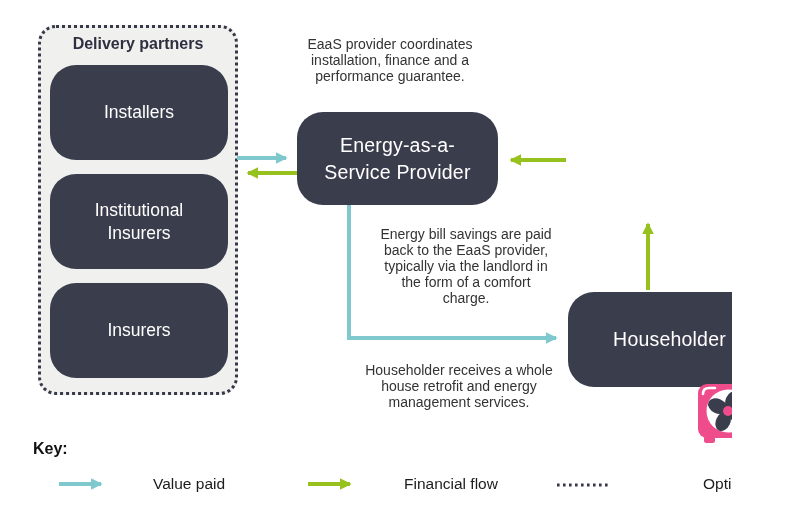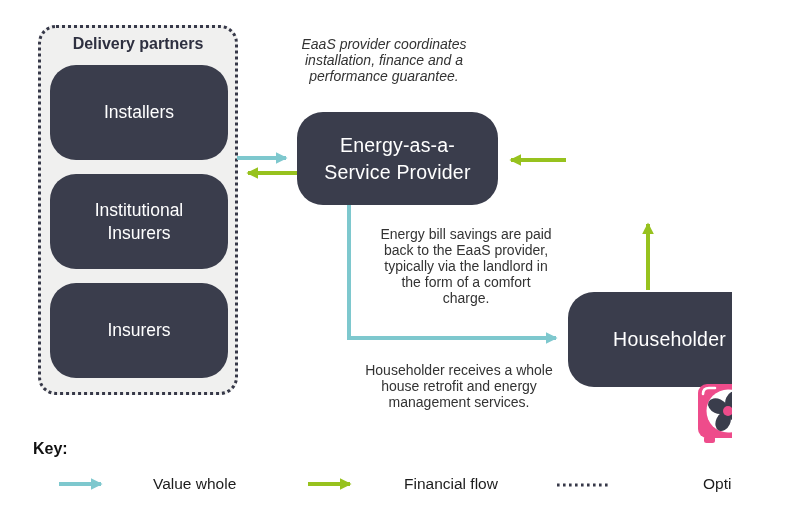--- a/index.html
+++ b/index.html
@@ -29,21 +29,21 @@
   .n-finance    { top:146px; }
   .n-insurers   { top:255px; }
   .n-eaas        { left:297px; top:112px; width:201px; height:93px; }
   .n-social      { left:568px; top:113px; width:202px; height:96px; }
   .n-householder { left:568px; top:292px; width:203px; height:95px; }
   
   .note {
     position:absolute; text-align:center; white-space:pre-line;
     font-size:14px; line-height:1.14; color:#333333;
   }
-  .note-coordinates { left:279px; top:37px;  width:210px;font-style:italic; }
+  .note-coordinates { left:285px; top:37px;  width:210px; }
   .note-savings     { left:366px; top:227px; width:200px; }
   .note-retrofit    { left:350px; top:363px; width:218px; }
   
   .overlay { position:absolute; left:0; top:0; pointer-events:none; }
   .heatpump { position:absolute; left:694px; top:376px; }
   
   .key-title { position:absolute; left:33px; top:440px; font-weight:bold; font-size:16px; color:#111111; }
   .legend-glyph { position:absolute; }
   .lg-value     { left:57px;  top:478px; }
   .lg-financial { left:306px; top:478px; }
@@ -139,21 +139,21 @@
         </g>
     </g>
     <circle cx="34" cy="35" r="5" fill="#ee4c8b"></circle>
   </svg>
 
   <div class="key-title">Key:</div>
 
   <svg class="legend-glyph lg-value" width="58" height="12" viewBox="0 0 58 12">
     <path d="M2,6 H44" stroke="#7ec8ce" stroke-width="4" fill="none" marker-end="url(#ah-teal)"></path>
   </svg>
-  <div class="legend-label ll-value">Value whole</div>
+  <div class="legend-label ll-value">Value paid</div>
 
   <svg class="legend-glyph lg-financial" width="58" height="12" viewBox="0 0 58 12">
     <path d="M2,6 H44" stroke="#97c21e" stroke-width="4" fill="none" marker-end="url(#ah-green)"></path>
   </svg>
   <div class="legend-label ll-financial">Financial flow</div>
 
   <svg class="legend-glyph lg-optional" width="58" height="8" viewBox="0 0 58 8">
     <path d="M2,4 H56" stroke="#363848" stroke-width="3.2" fill="none" stroke-dasharray="2.6 3.4"></path>
   </svg>
   <div class="legend-label ll-optional">Optional</div>

